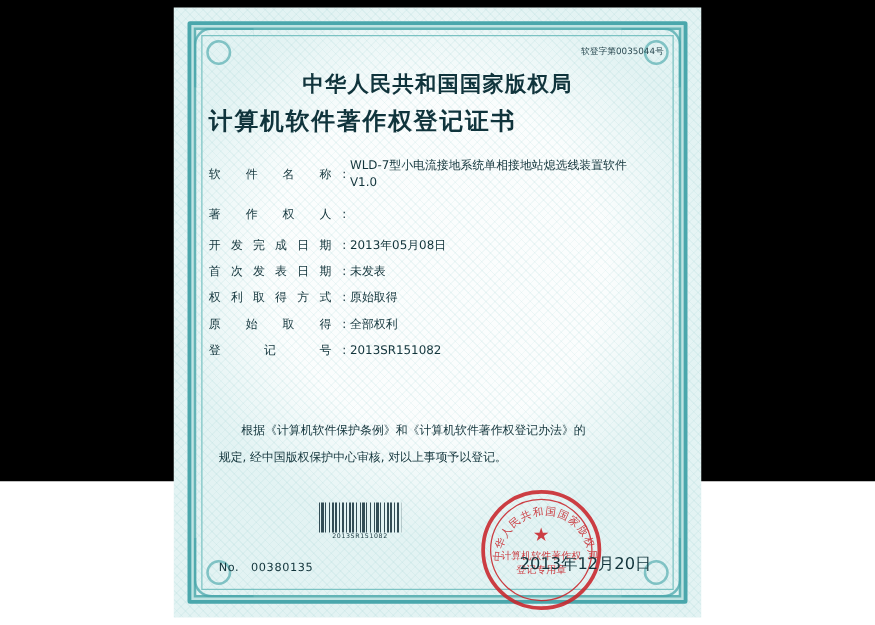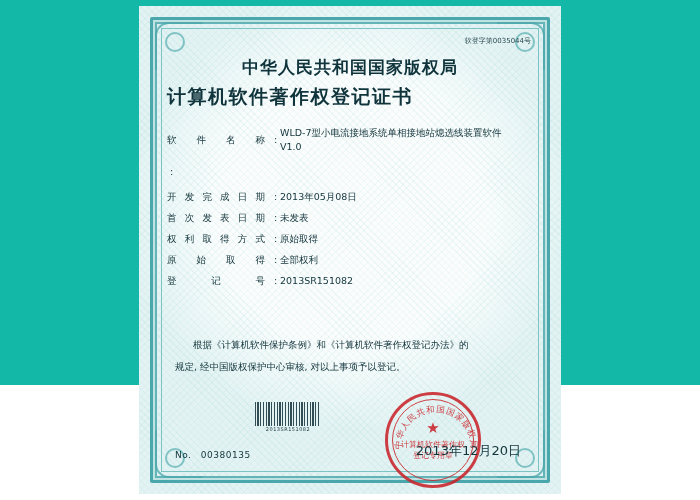--- a/index.html
+++ b/index.html
@@ -11,21 +11,21 @@
     width: 700px;
     height: 500px;
     overflow: hidden;
     font-family: "DejaVu Sans", "Liberation Sans", sans-serif;
   }
 
   #certificate {
     position: relative;
     width: 700px;
     height: 385px;
-    background: #14b8a6;
+    background: #000000;
   }
 
   
   .page {
     position: absolute;
     left: 139px;
     top: 6px;
     width: 422px;
     height: 488px;
     background: #e3f3f3;
@@ -308,20 +308,21 @@
         <div class="row tall">
           <span class="label">软件名称</span>
           <span class="colon">:</span>
           <span class="value">
             <span class="line">WLD-7型小电流接地系统单相接地站熄选线装置软件</span>
             <span class="line">V1.0</span>
           </span>
         </div>
 
         <div class="row tall">
+          <span class="label">著作权人</span>
           <span class="colon">:</span>
         </div>
 
         <div class="row">
           <span class="label">开发完成日期</span>
           <span class="colon">:</span>
           <span class="value">2013年05月08日</span>
         </div>
 
         <div class="row">

